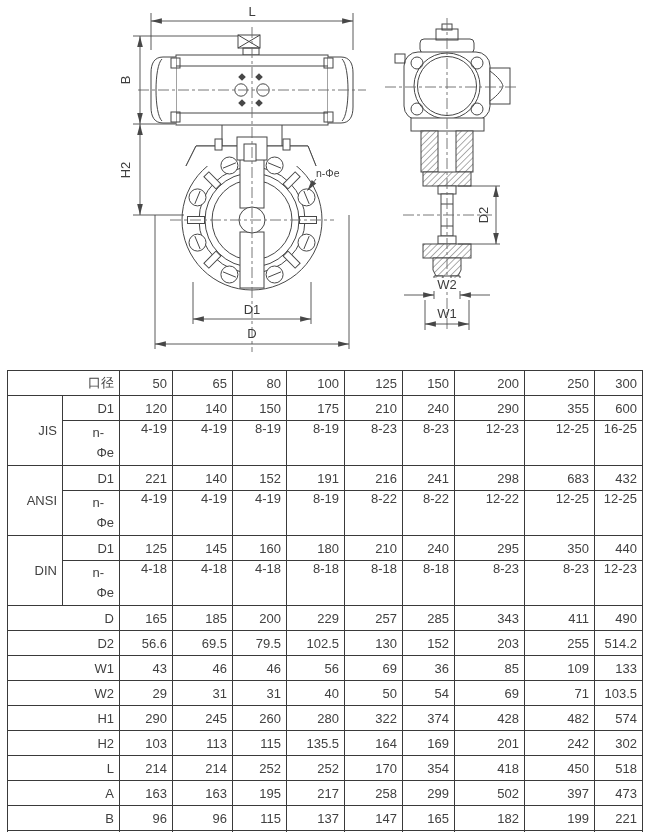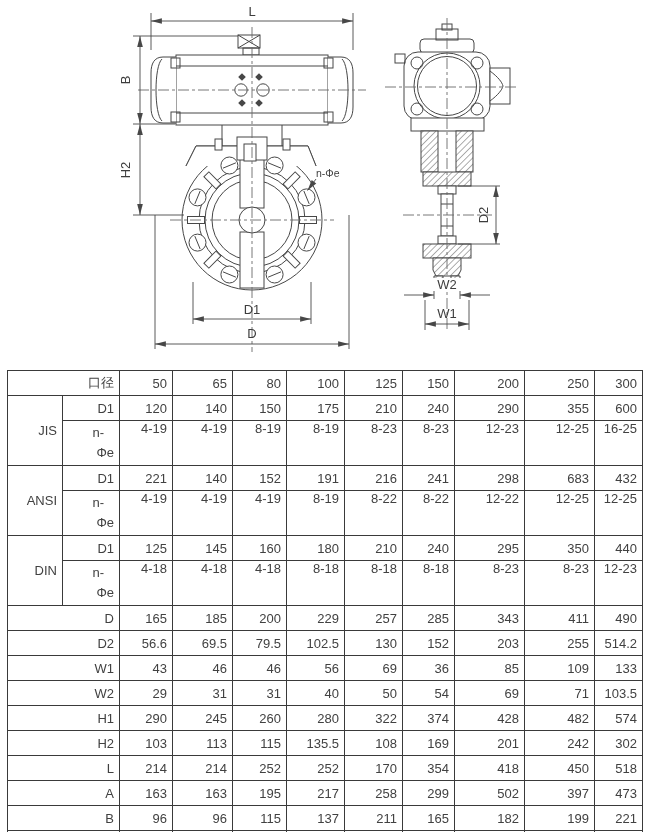--- a/index.html
+++ b/index.html
@@ -365,21 +365,21 @@
         <td class="r">428</td>
         <td class="r">482</td>
         <td class="r">574</td>
       </tr>
       <tr>
         <td class="c" colspan="2">H2</td>
         <td class="r">103</td>
         <td class="r">113</td>
         <td class="r">115</td>
         <td class="r">135.5</td>
-        <td class="r">108</td>
+        <td class="r">164</td>
         <td class="r">169</td>
         <td class="r">201</td>
         <td class="r">242</td>
         <td class="r">302</td>
       </tr>
       <tr>
         <td class="c" colspan="2">L</td>
         <td class="r">214</td>
         <td class="r">214</td>
         <td class="r">252</td>
@@ -401,21 +401,21 @@
         <td class="r">502</td>
         <td class="r">397</td>
         <td class="r">473</td>
       </tr>
       <tr>
         <td class="c" colspan="2">B</td>
         <td class="r">96</td>
         <td class="r">96</td>
         <td class="r">115</td>
         <td class="r">137</td>
-        <td class="r">211</td>
+        <td class="r">147</td>
         <td class="r">165</td>
         <td class="r">182</td>
         <td class="r">199</td>
         <td class="r">221</td>
       </tr>
       <tr>
         <td class="c" colspan="2">C</td>
         <td class="r">76</td>
         <td class="r">76</td>
         <td class="r">91</td>

